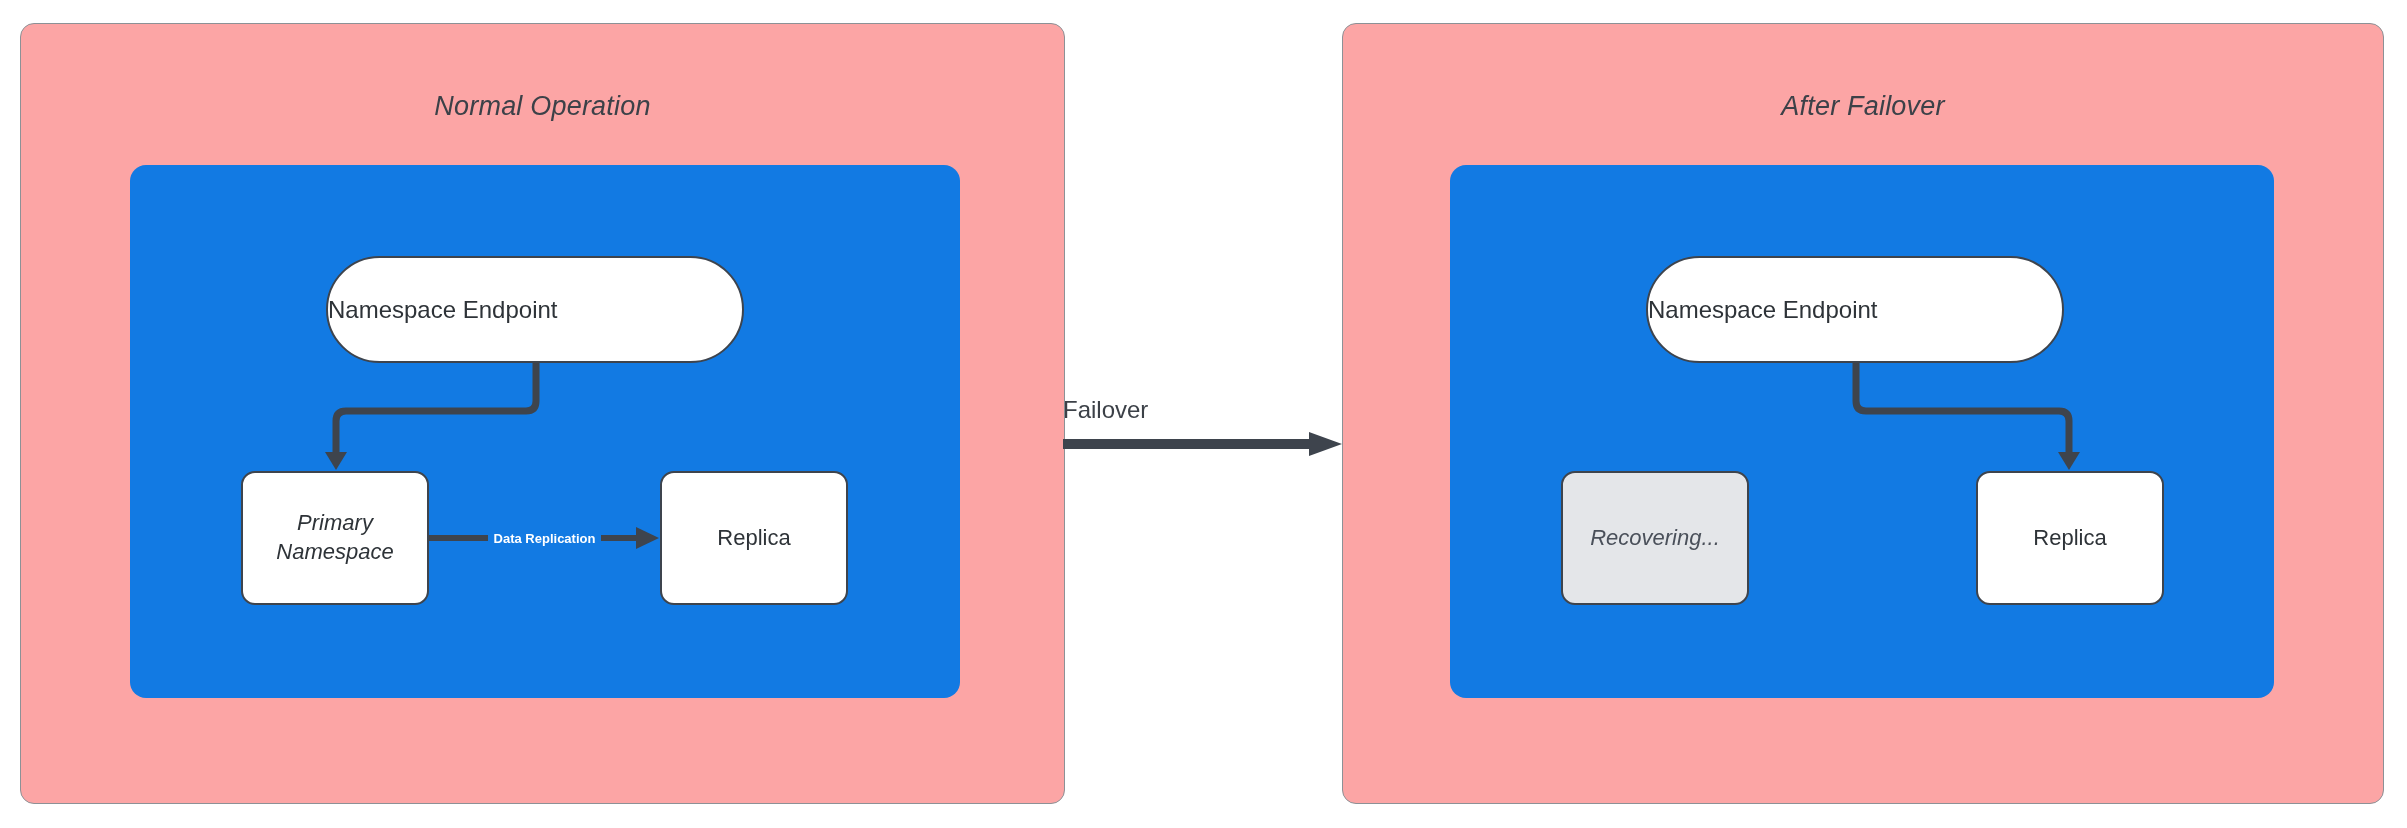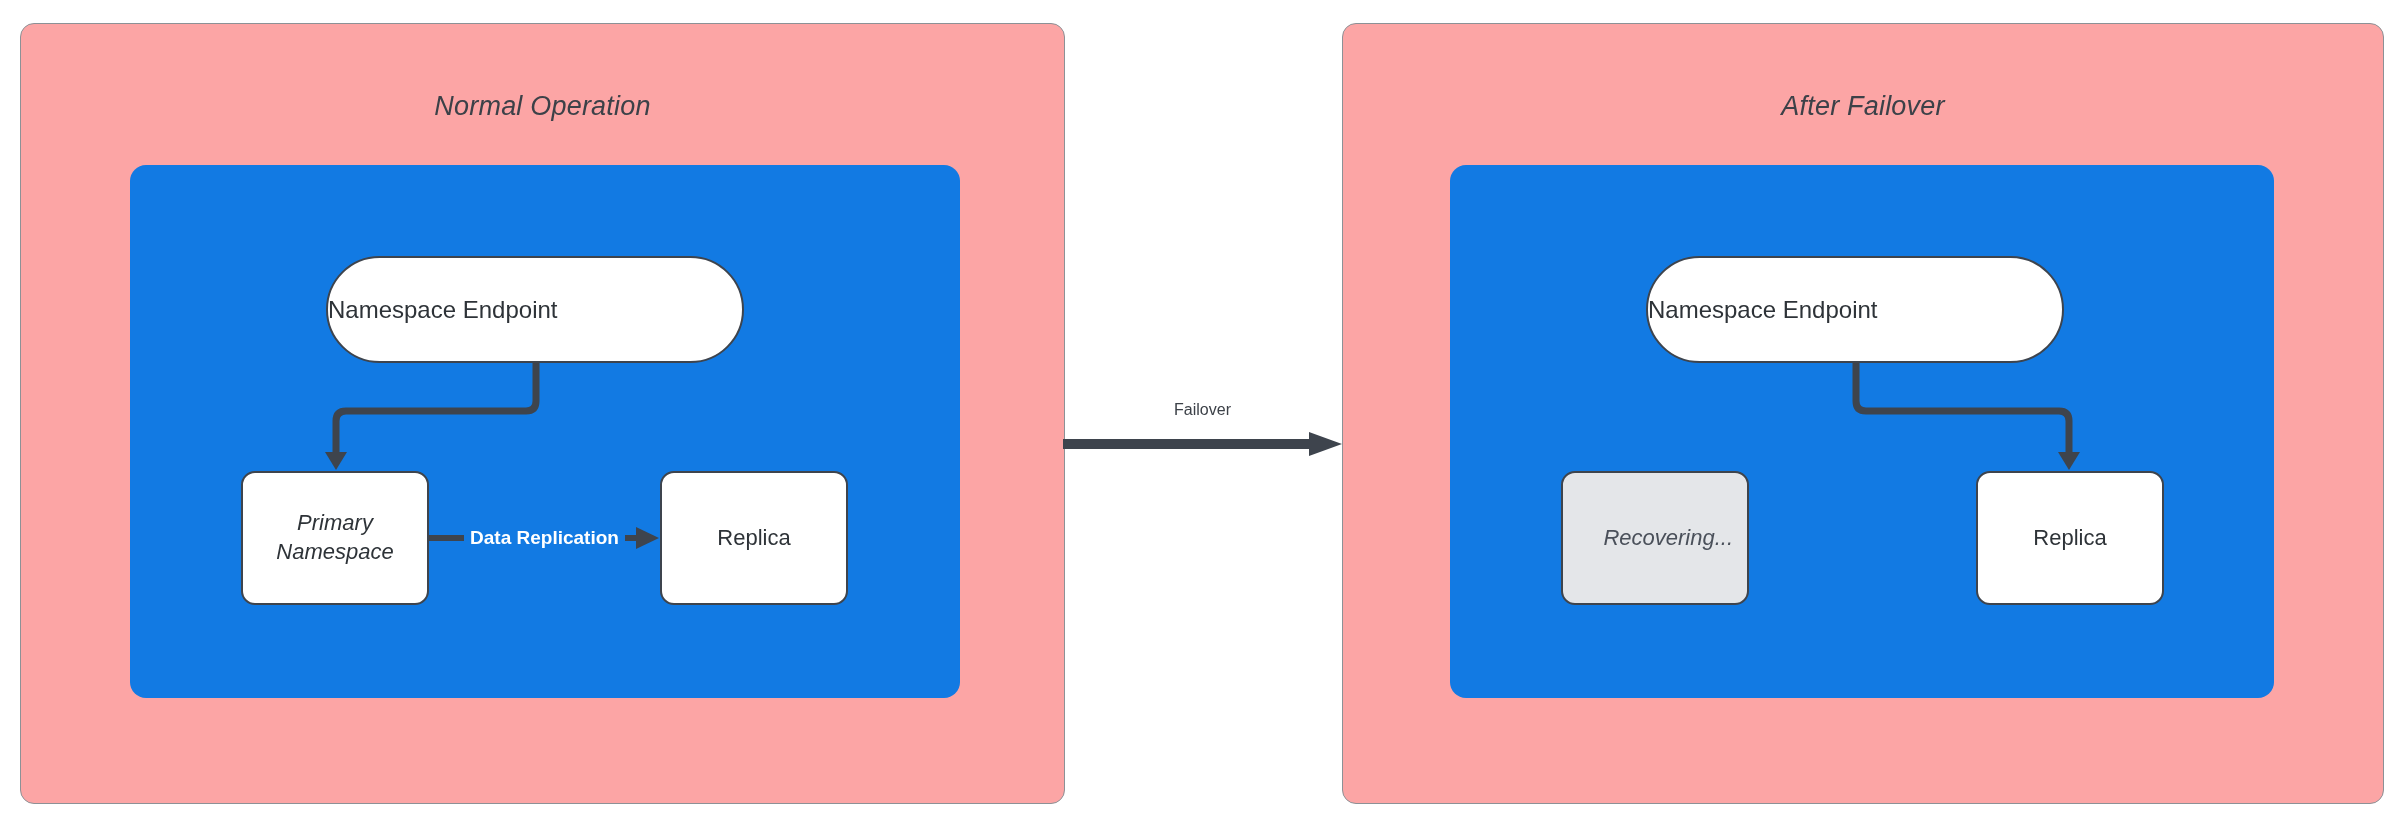--- a/index.html
+++ b/index.html
@@ -39,35 +39,35 @@
     border:2px solid var(--stroke-dark,#3E444D);border-radius:14px;
     display:flex;align-items:center;justify-content:center;text-align:center;
     font-size:22px;line-height:1.3;color:var(--node-text,#2E3338);
     box-sizing:border-box;padding:0 14px;
   }
   .node-left{left:111px;font-style:italic;}
   .panel-left .node-right{left:530px;}
   .panel-right .node-right{left:526px;}
   .node-recovering{
     background:var(--recovering-bg,#E4E6E9);
-    color:var(--recovering-text,#4A505A);font-style:italic;justify-content:flex-end;
+    color:var(--recovering-text,#4A505A);font-style:italic;
   }
   .repl-label{
     position:absolute;left:299px;top:352px;width:231px;height:42px;
     display:flex;align-items:center;justify-content:center;
   }
   .repl-label span{
     background:var(--cluster-blue,#127AE3);color:var(--label-on-blue,#FFFFFF);
-    font-weight:bold;font-size:19px;padding:2px 6px;white-space:nowrap;
+    font-weight:bold;font-size:13px;padding:2px 6px;white-space:nowrap;
   }
   .failover{
     position:absolute;left:1063px;top:396px;width:279px;height:66px;
   }
   .failover-label{
-    text-align:center;font-size:16px;color:var(--title-text,#3C4148);
+    text-align:left;font-size:24px;color:var(--title-text,#3C4148);
     height:28px;line-height:28px;
   }
   .failover svg{display:block;margin-top:3px;}
 </style>
 </head>
 <body>
 
 <div class="stage">
 
   <section class="panel panel-left">

